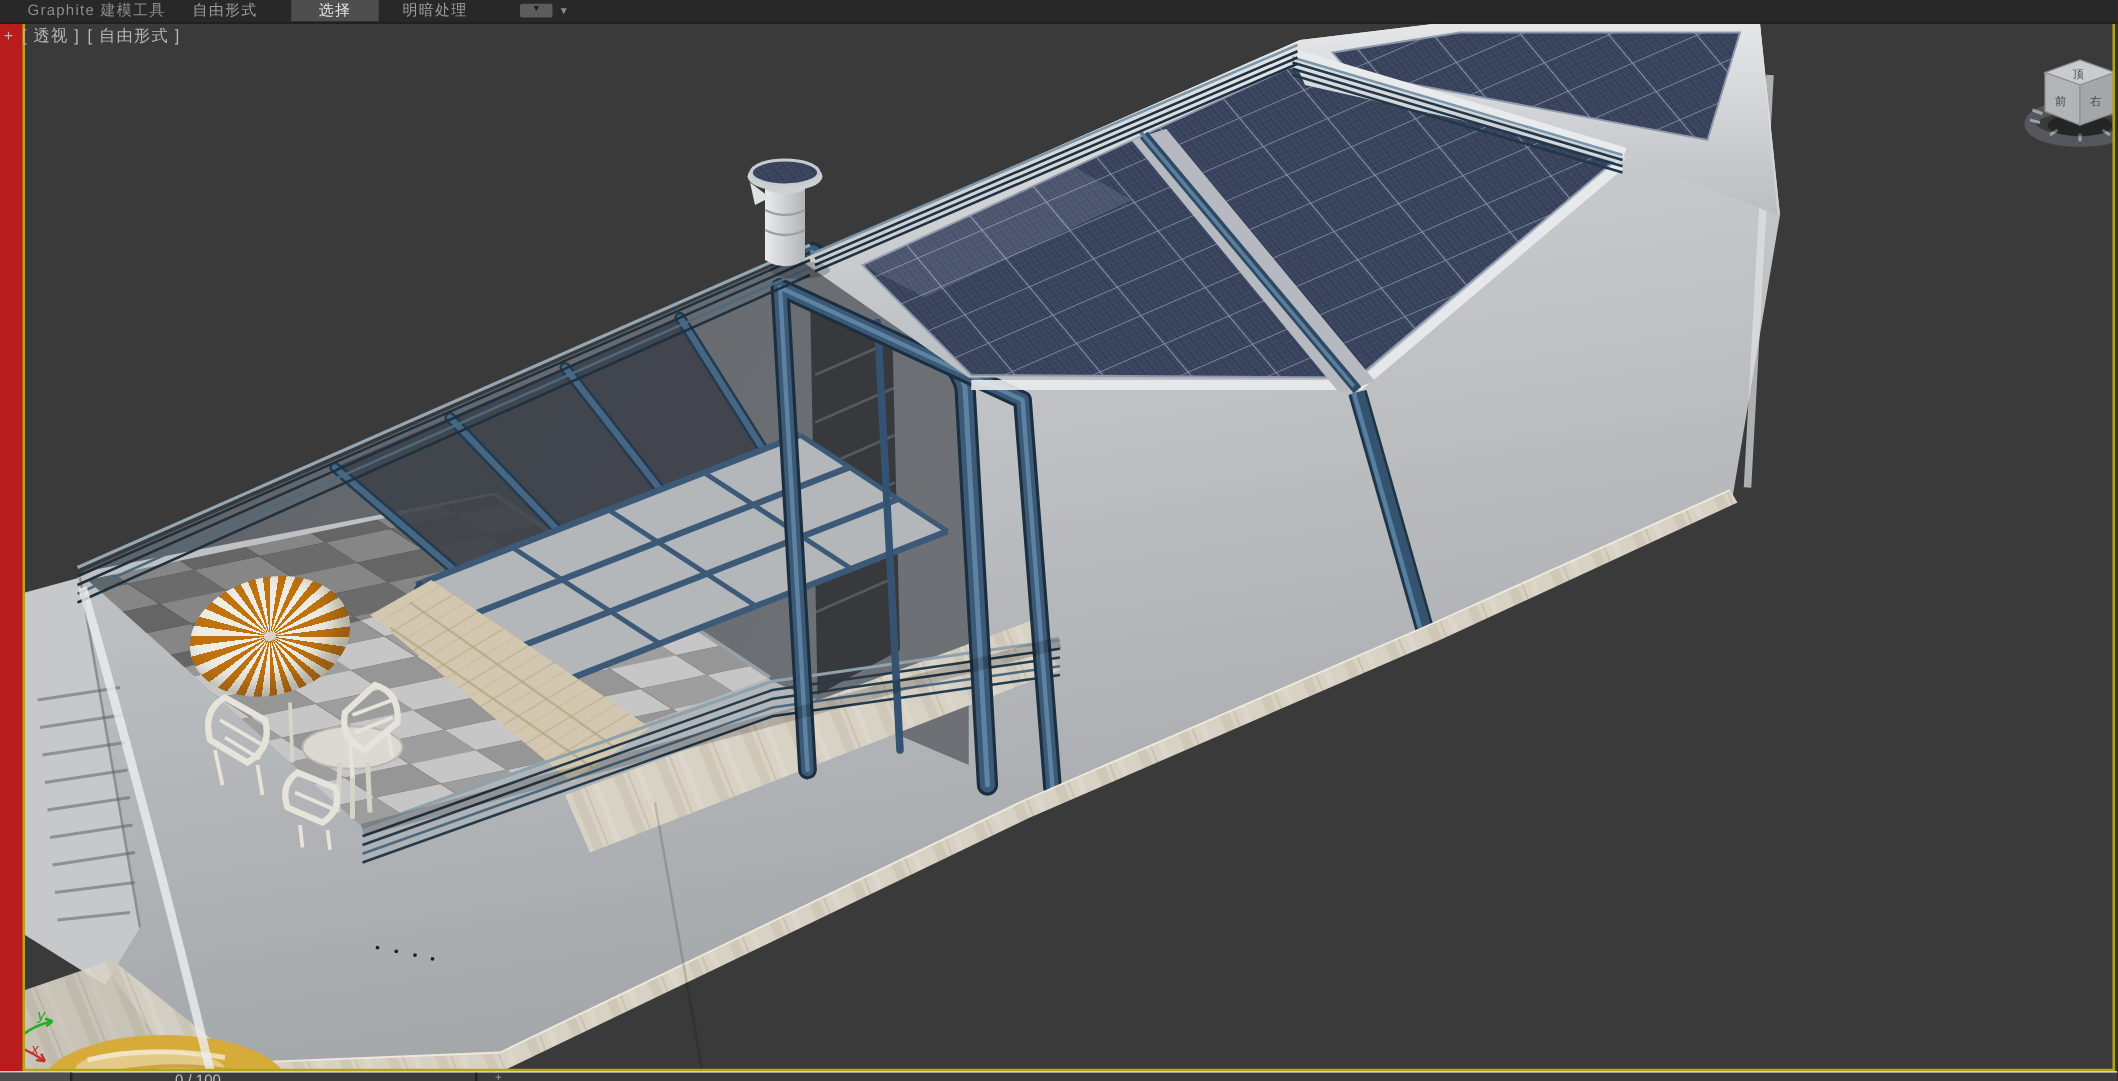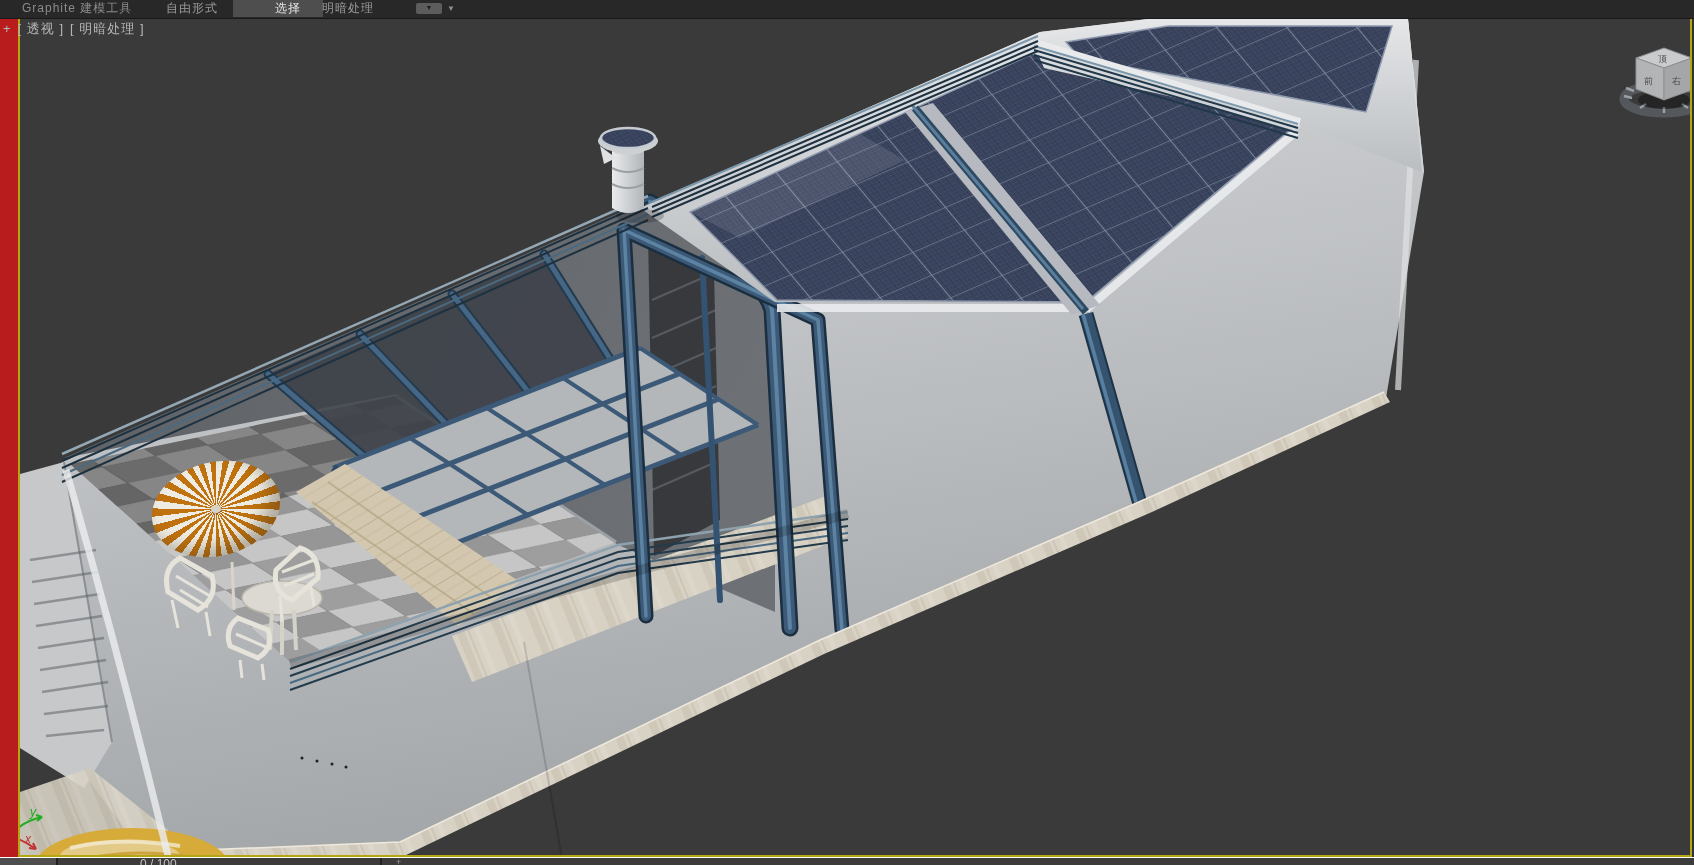--- a/index.html
+++ b/index.html
@@ -4,22 +4,22 @@
 <style>
   html,body{margin:0;padding:0;background:#222;}
   .stage{position:relative;width:1694px;height:865px;background:#b91c1c;overflow:hidden;
          font-family:"Liberation Sans",sans-serif;}
   
   .ribbon{position:absolute;left:0;top:0;width:1694px;height:18px;background:#282828;
           border-bottom:1px solid #191919;z-index:30;}
   .ribbon .rtab{position:absolute;top:0;height:17px;line-height:17px;font-size:12px;
                 color:#9a9a9a;letter-spacing:1px;white-space:nowrap;cursor:default;}
   .rtab.graphite{left:22px;color:#8b8b8b;}
-  .rtab.freeform{left:166px;text-align:right;}
-  .rtab.selection{left:233px;width:70px;text-align:center;background:#4e4e4e;color:#e6e6e6;padding-left:20px;}
+  .rtab.freeform{left:154px;text-align:right;}
+  .rtab.selection{left:233px;width:70px;text-align:center;background:#4e4e4e;color:#e6e6e6;}
   .rtab.objpaint{left:322px;}
   .collapse-btn{position:absolute;left:416px;top:3px;width:26px;height:11px;background:#5c5c5c;
                 border-radius:2px;text-align:center;line-height:10px;font-size:7px;color:#1d1d1d;}
   .collapse-caret{position:absolute;left:447px;top:4px;font-size:8px;color:#8d8d8d;}
   
   .vp-border{position:absolute;left:18px;top:17px;width:1674px;height:840px;
              border:2px solid #b5a513;box-sizing:border-box;pointer-events:none;z-index:25;}
   .vp-label{position:absolute;left:3px;top:20px;z-index:26;font-size:13px;color:#b6b6b6;
             letter-spacing:1px;white-space:nowrap;}
   .vp-label span{margin-right:6px;}
@@ -48,21 +48,21 @@
   <div class="ribbon">
     <span class="rtab graphite">Graphite 建模工具</span>
     <span class="rtab freeform">自由形式</span>
     <span class="rtab selection">选择</span>
     <span class="rtab objpaint">明暗处理</span>
     <span class="collapse-btn">▼</span>
     <span class="collapse-caret">▼</span>
   </div>
 
   <div class="vp-label">
-    <span>+</span><span>[ 透视 ]</span><span>[ 明暗处理 ]</span>
+    <span>+</span><span>[ 透视 ]</span><span>[ 自由形式 ]</span>
   </div>
 
   <svg class="canvas-svg" width="1672" height="838" viewBox="19 18 1672 838" xmlns="http://www.w3.org/2000/svg">
     <defs>
       <linearGradient id="gBody" x1="0" y1="0" x2="0.25" y2="1">
         <stop offset="0" stop-color="#d9dbdd"></stop>
           <stop offset="1" stop-color="#a3a6a9"></stop>
       </linearGradient>
       <linearGradient id="gRoof" x1="0" y1="0" x2="0" y2="1">
         <stop offset="0" stop-color="#e4e6e8"></stop>

